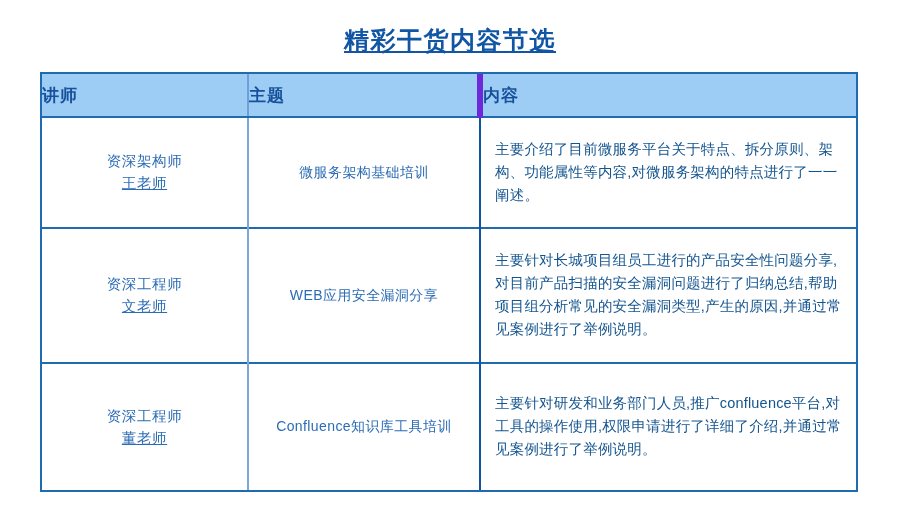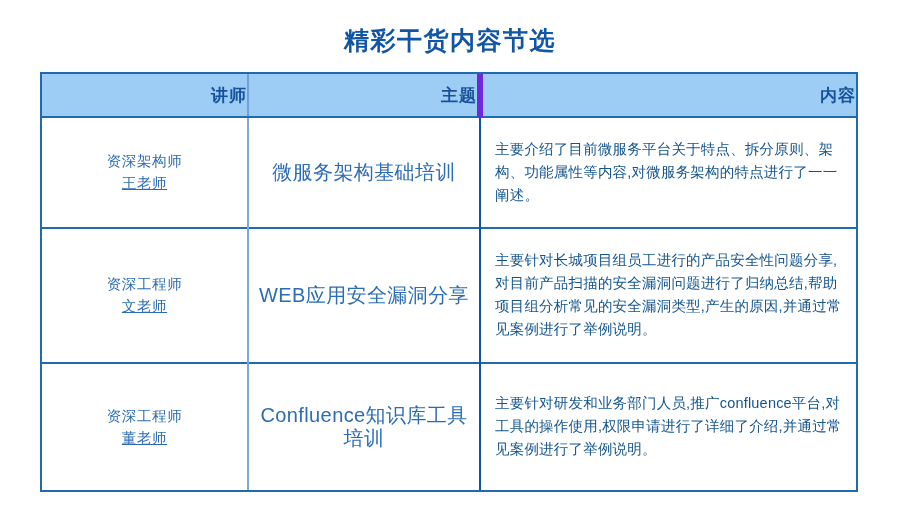--- a/index.html
+++ b/index.html
@@ -28,20 +28,21 @@
     top: 24px;
     left: 0;
     width: 900px;
     text-align: center;
     font-size: 25px;
     font-weight: bold;
     letter-spacing: 1.5px;
     color: #1155a5;
     line-height: 32px;
     white-space: nowrap;
+    text-decoration: underline;
   }
 
   
   .table-wrap {
     position: absolute;
     left: 40px;
     top: 72px;
     width: 818px;
     height: 420px;
     border: 2px solid #1f6bb0;
@@ -63,21 +64,21 @@
   
   thead tr {
     height: 43px;
   }
   thead th {
     background: #9dcdf5;
     color: #17519c;
     font-size: 17px;
     font-weight: bold;
     letter-spacing: 1px;
-    text-align: right;
+    text-align: left;
     vertical-align: middle;
     padding: 0;
     border-bottom: 2px solid #1f6bb0;
   }
   thead th.sep-light {
     border-right: 2px solid #6f9fd8;
   }
   thead th.sep-dark {
     border-right: 6px solid #6d28d9;
   }
@@ -97,21 +98,21 @@
     color: #2d6cb5;
     font-size: 14.5px;
     line-height: 22px;
     letter-spacing: 0.6px;
     padding: 4px 8px;
   }
   tbody td.cell-topic {
     border-right: 2px solid #0d55a0;
     text-align: center;
     color: #2c6cb5;
-    font-size: 20px;
+    font-size: 14px;
     line-height: 23px;
     letter-spacing: 0.4px;
     padding: 4px 8px;
   }
   tbody td.cell-detail {
     text-align: left;
     color: #14558f;
     font-size: 14.5px;
     line-height: 23px;
     letter-spacing: 0.2px;

